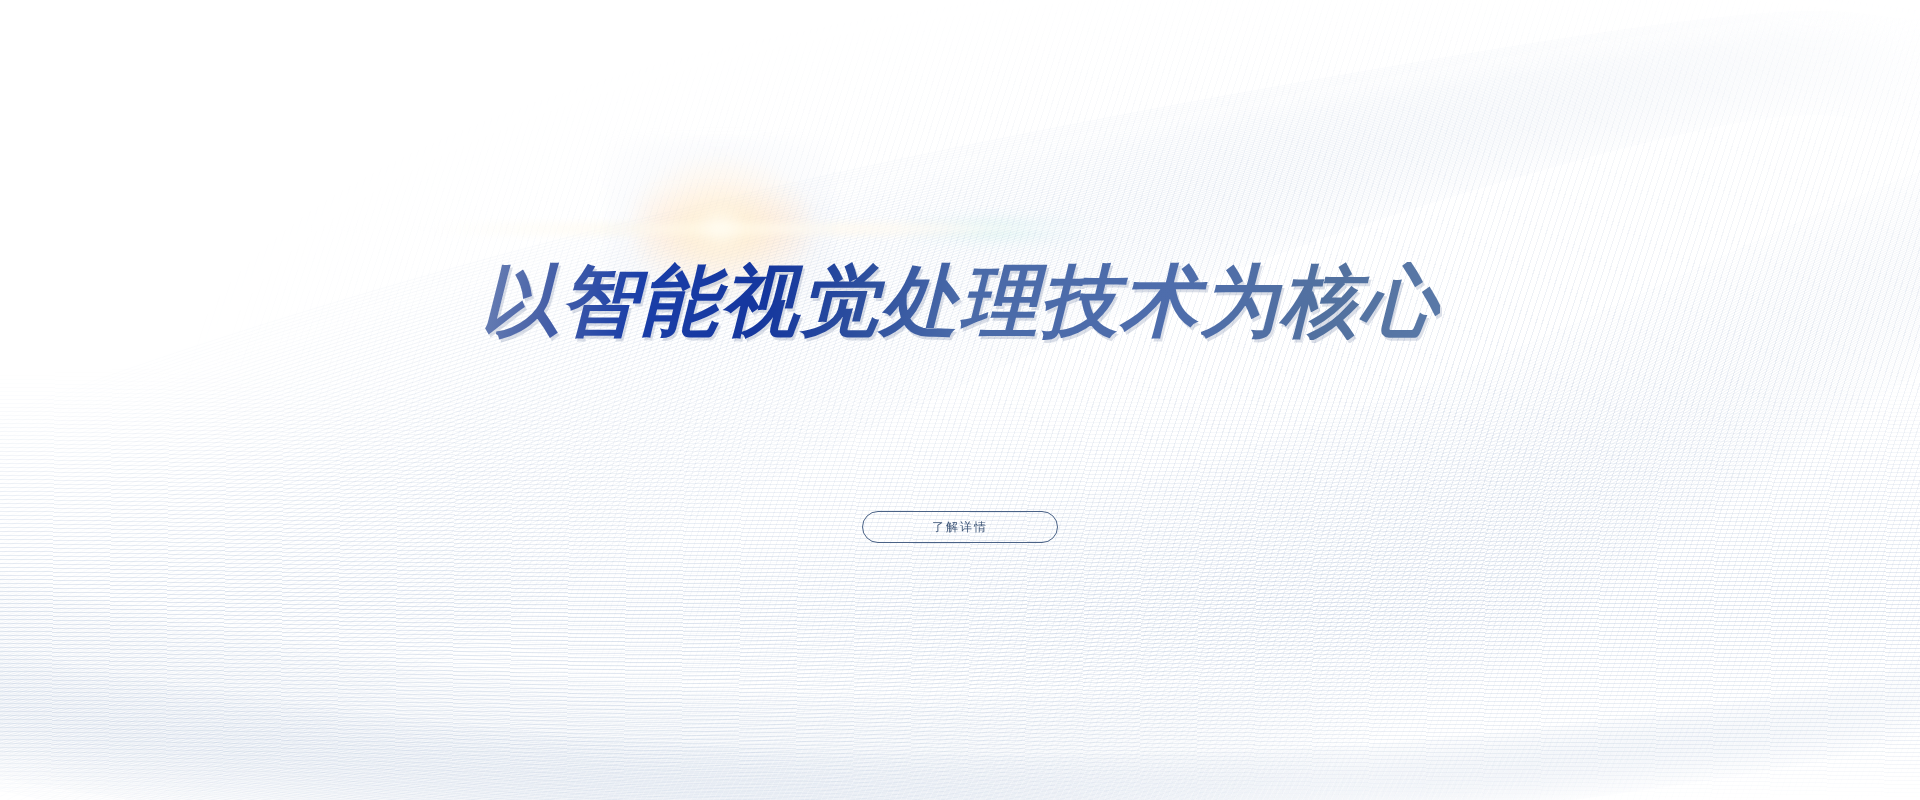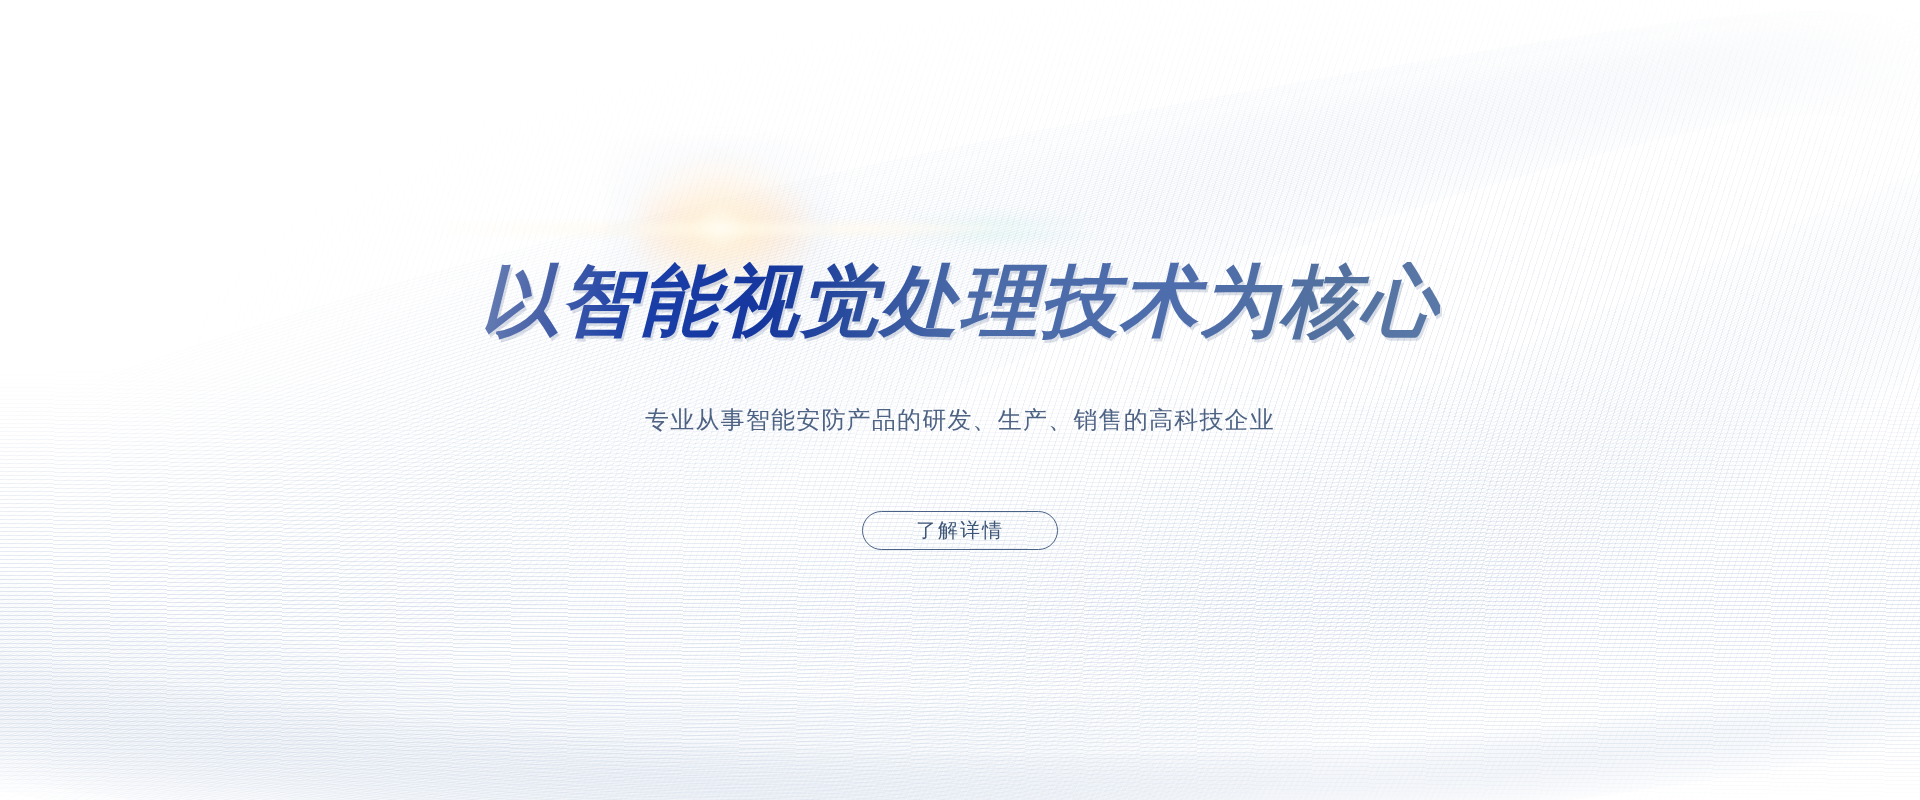--- a/index.html
+++ b/index.html
@@ -201,27 +201,27 @@
     color: #4e6384;
     font-weight: 400;
   }
 
   .cta-button {
     position: absolute;
     top: 511px;
     left: 50%;
     transform: translateX(-50%);
     width: 196px;
-    height: 39px;
+    height: 32px;
     box-sizing: border-box;
     border: 1px solid #4a6286;
     border-radius: 20px;
     background: transparent;
     color: #3d5577;
-    font-size: 20px;
+    font-size: 12px;
     letter-spacing: 2px;
     font-family: "Liberation Sans", "DejaVu Sans", sans-serif;
     cursor: pointer;
     display: flex;
     align-items: center;
     justify-content: center;
     padding: 0;
   }
 </style>
 </head>
@@ -696,18 +696,17 @@
     <div class="flare-tint-warm"></div>
     <div class="flare-tint-cool"></div>
     <div class="flare-streak-wide"></div>
     <div class="flare-streak"></div>
     <div class="flare-core"></div>
   </div>
 
   <div class="content">
     <h1 class="headline">以智能视觉处理技术为核心</h1>
 
-    <p class="subtitle">专业从事智能安防产品的研发、生产、销售的高科技企业</p>
 
     <button class="cta-button">了解详情</button>
   </div>
 
 </div>
 
 </body></html>

